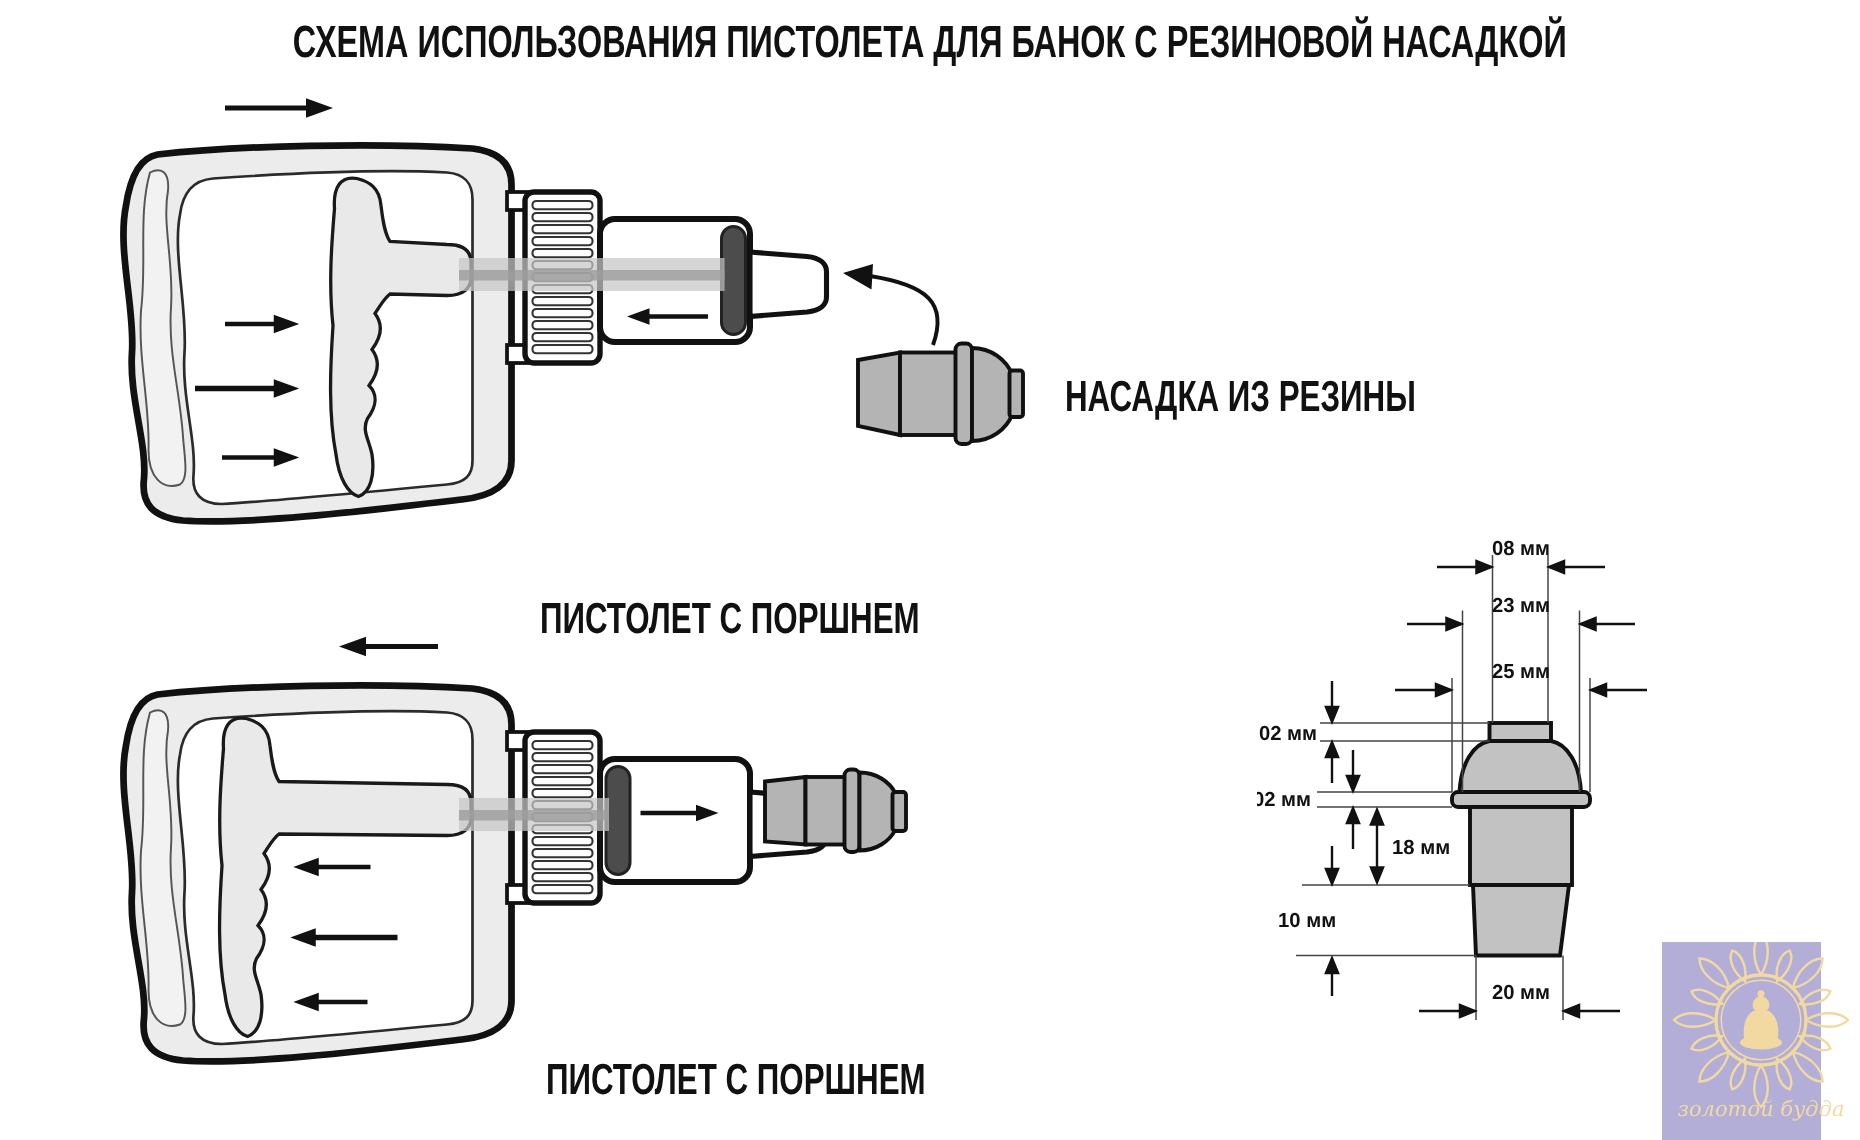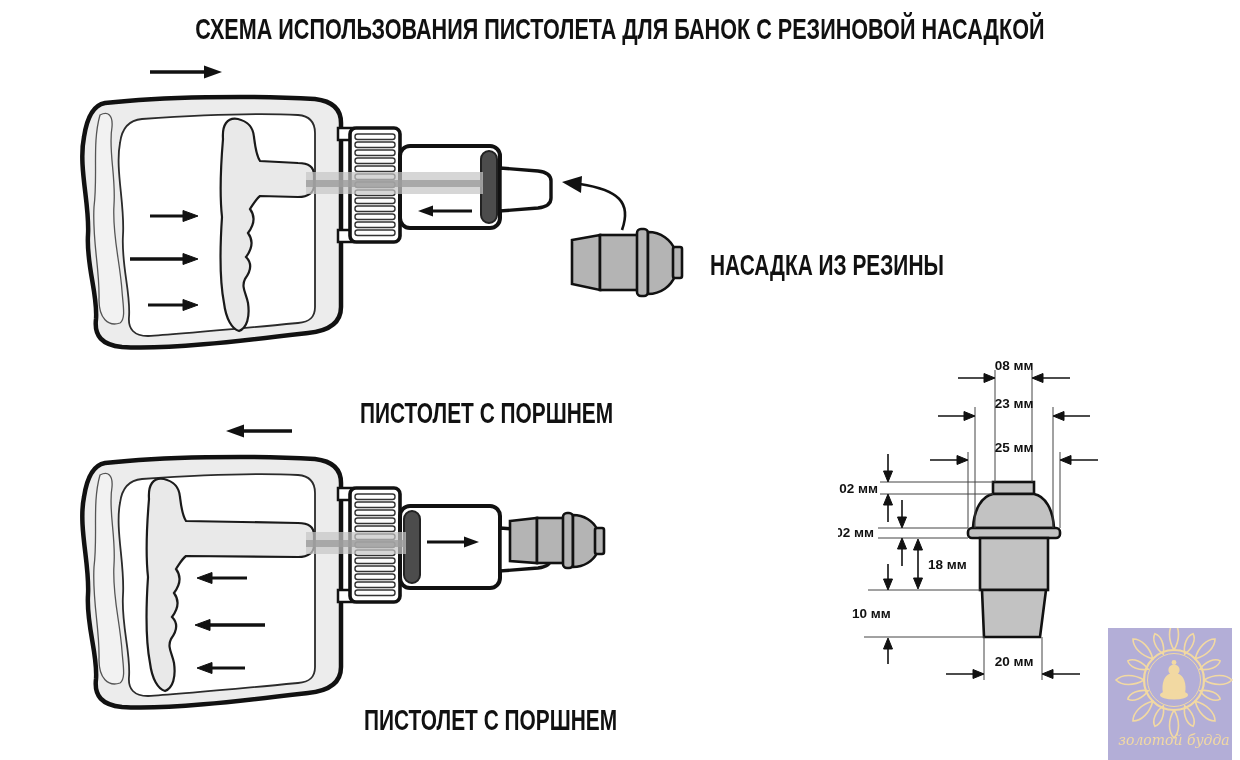--- a/index.html
+++ b/index.html
@@ -21,21 +21,21 @@
   }
   .big-label{
     font-size:29px;font-weight:bold;white-space:nowrap;
     transform:scaleX(0.72);transform-origin:left center;
   }
   #label-nozzle{left:710px;top:249px;}
   #label-pistol-top{left:360px;top:397px;}
   #label-pistol-bottom{left:364px;top:704px;}
   svg{display:block;}
   .logo-box{
-    left:1108px;top:628px;width:124px;height:132px;
+    left:1108px;top:628px;width:106px;height:132px;
     background:#b3aed7;
   }
   .logo-text{
     position:absolute;left:0;top:104px;width:132px;text-align:center;
     font-family:"DejaVu Serif", serif;font-style:italic;
     font-size:14px;color:#f2d9a2;
   }
 </style>
 </head>
 <body>

